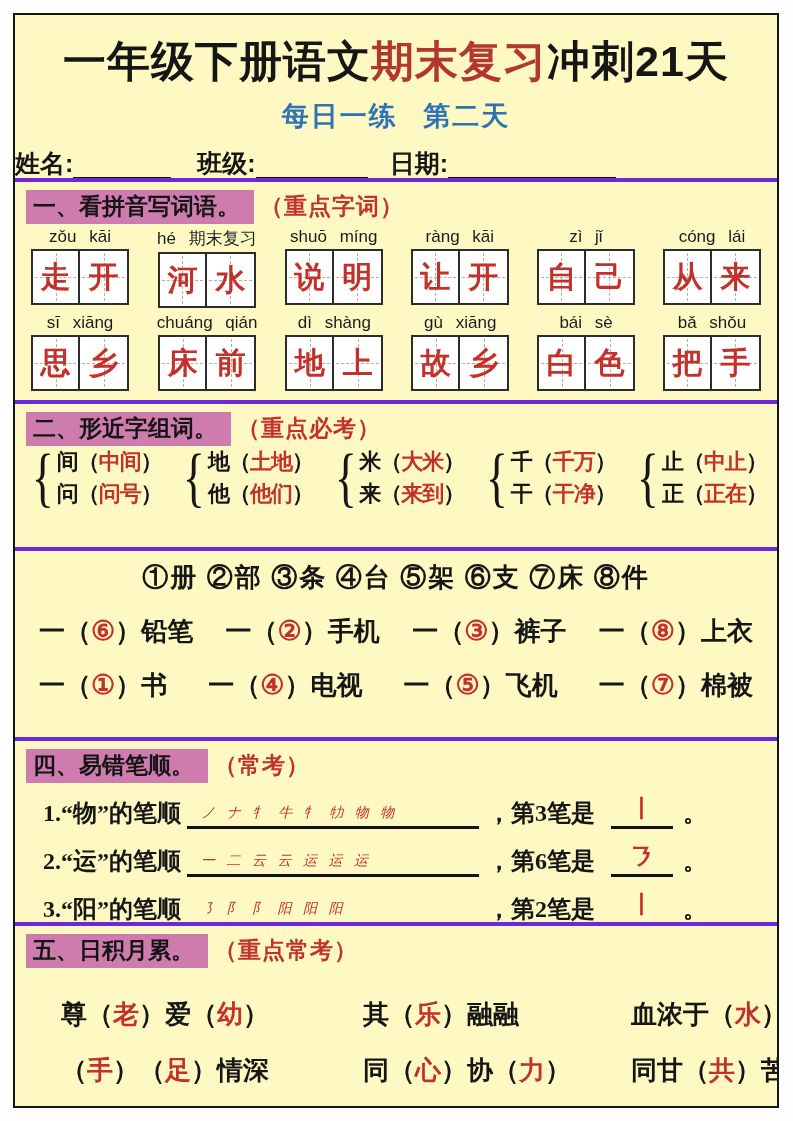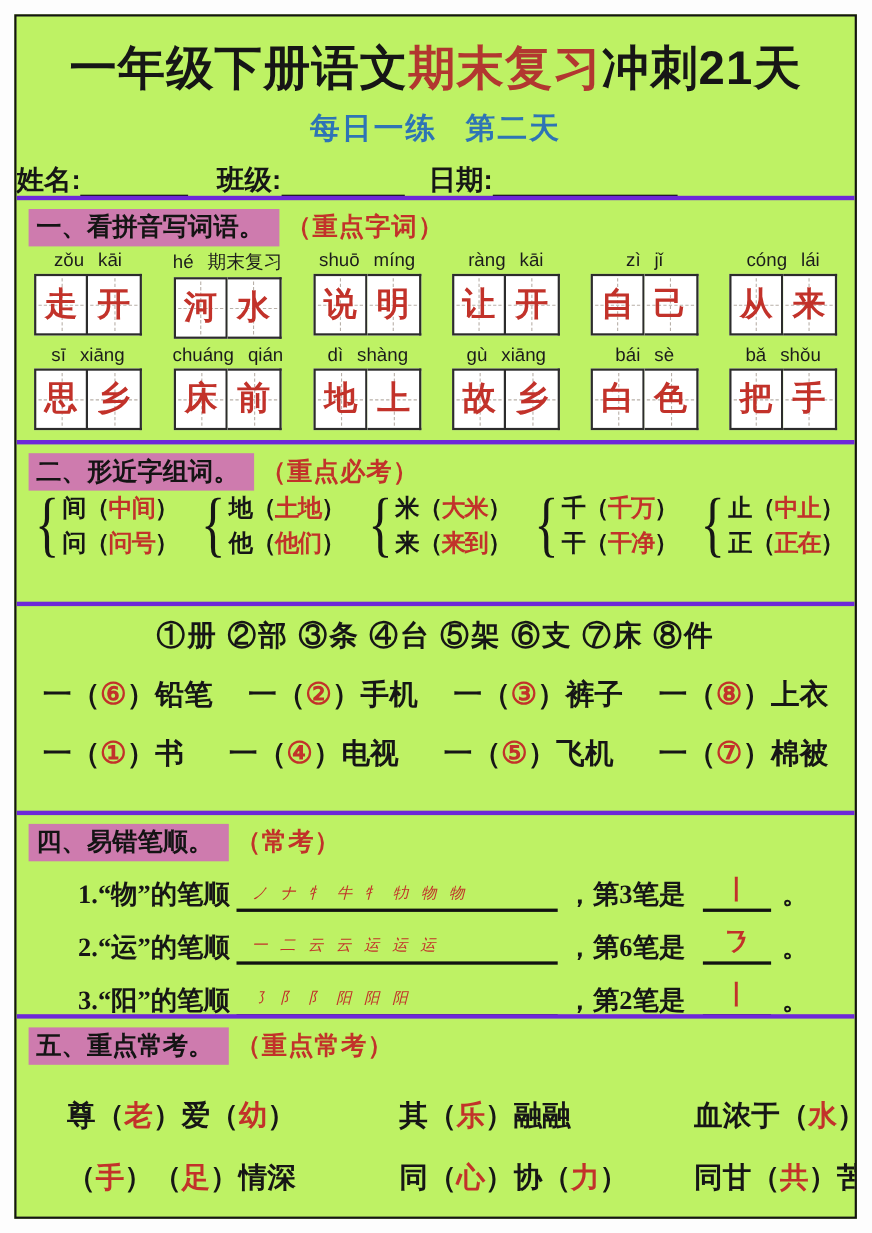--- a/index.html
+++ b/index.html
@@ -10,21 +10,21 @@
     --ink:#161616;
   }
   *{box-sizing:border-box;}
   html,body{margin:0;padding:0;}
   body{
     width:793px;height:1121px;position:relative;background:#fdfdfd;
     font-family:"Liberation Serif",serif;color:var(--ink);
   }
   .page{
     position:absolute;left:13px;top:13px;width:766px;height:1095px;
-    border:2px solid #141414;background:#bef264;display:flex;flex-direction:column;overflow:hidden;
+    border:2px solid #141414;background:#fef9c3;display:flex;flex-direction:column;overflow:hidden;
   }
   
   .header{height:163px;flex:none;}
   .title{
     text-align:center;margin-top:18px;font-size:43px;font-weight:800;
     font-family:"Liberation Sans",sans-serif;letter-spacing:1px;white-space:nowrap;
   }
   .title .hl{color:var(--title-red);}
   .subtitle{
     text-align:center;margin-top:7px;font-size:27px;font-weight:700;color:var(--blue);
@@ -67,21 +67,21 @@
   .fg{display:flex;align-items:center;white-space:nowrap;}
   .brace{font-size:66px;font-weight:400;line-height:0.8;transform:scaleX(0.7);margin-right:-2px;}
   .fg-line{font-size:22px;font-weight:600;line-height:1.45;letter-spacing:-1px;}
   
   .sec3{height:190px;}
   .word-bank{text-align:center;margin-top:9px;font-size:26px;font-weight:600;letter-spacing:2px;white-space:nowrap;}
   .mw-row{display:flex;justify-content:space-between;padding:0 24px;margin-top:19px;font-size:26px;font-weight:600;white-space:nowrap;}
   .mw-item .num{font-size:27px;}
   
   .sec4{height:185px;}
-  .bs-line{display:flex;align-items:flex-end;padding-left:28px;margin-top:11px;height:37px;font-size:24px;font-weight:600;white-space:nowrap;margin-left:28px;}
+  .bs-line{display:flex;align-items:flex-end;padding-left:28px;margin-top:11px;height:37px;font-size:24px;font-weight:600;white-space:nowrap;}
   .bs-seq{width:292px;border-bottom:3px solid #121212;margin-left:6px;padding:0 0 3px 14px;flex:none;}
   .bs-seq-text{font-size:14px;color:var(--red);letter-spacing:4px;font-weight:500;font-style:italic;}
   .bs-q{margin-left:8px;}
   .bs-ans{width:62px;border-bottom:3px solid #121212;margin-left:16px;flex:none;text-align:center;padding-bottom:2px;}
   .bs-ans .red{font-size:23px;font-weight:700;}
   .bs-period{margin-left:10px;}
   
   .sec5{flex:1;}
   .iy-grid{
     display:grid;grid-template-columns:302px 268px 1fr;padding-left:46px;
@@ -329,21 +329,21 @@
       <span>3.“阳”的笔顺</span>
       <span class="bs-seq"><span class="bs-seq-text">㇌ 阝 阝 阳 阳 阳</span></span>
       <span class="bs-q">，第2笔是</span>
       <span class="bs-ans"><span class="red">丨</span></span>
       <span class="bs-period">。</span>
     </div>
   </div>
 
   <div class="section sec5">
     <div class="sec-head">
-      <span class="sec-title">五、重点常考。</span><span class="sec-tag">（重点常考）</span>
+      <span class="sec-title">五、日积月累。</span><span class="sec-tag">（重点常考）</span>
     </div>
     <div class="iy-grid">
       <span class="iy-item"><span>尊（</span><span class="red">老</span><span>）爱（</span><span class="red">幼</span><span>）</span></span>
       <span class="iy-item"><span>其（</span><span class="red">乐</span><span>）融融</span><span class="red"></span><span></span></span>
       <span class="iy-item"><span>血浓于（</span><span class="red">水</span><span>）</span><span class="red"></span><span></span></span>
       <span class="iy-item"><span>（</span><span class="red">手</span><span>）（</span><span class="red">足</span><span>）情深</span></span>
       <span class="iy-item"><span>同（</span><span class="red">心</span><span>）协（</span><span class="red">力</span><span>）</span></span>
       <span class="iy-item"><span>同甘（</span><span class="red">共</span><span>）苦</span><span class="red"></span><span></span></span>
       <span class="iy-item"><span>（</span><span class="red">天</span><span>）伦之（</span><span class="red">乐</span><span>）</span></span>
       <span class="iy-item"><span>欢聚（</span><span class="red">一</span><span>）堂</span><span class="red"></span><span></span></span>

